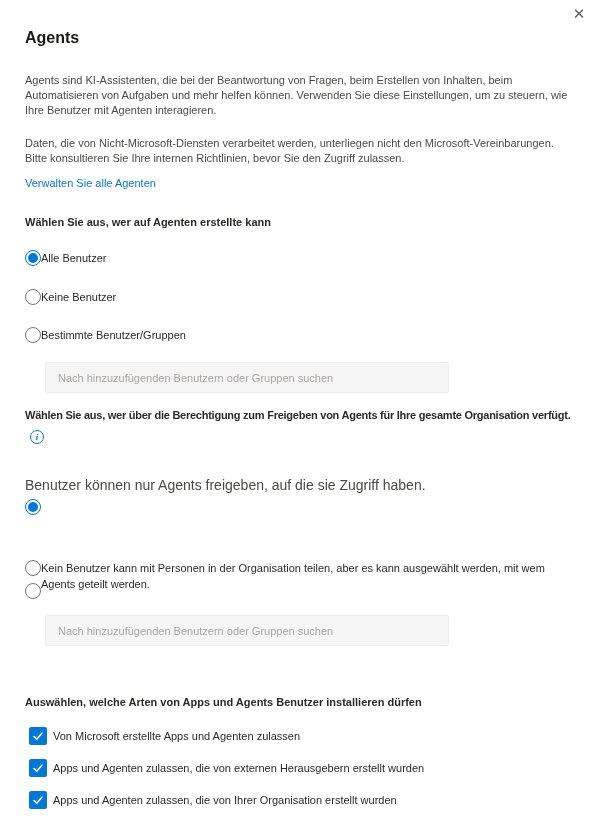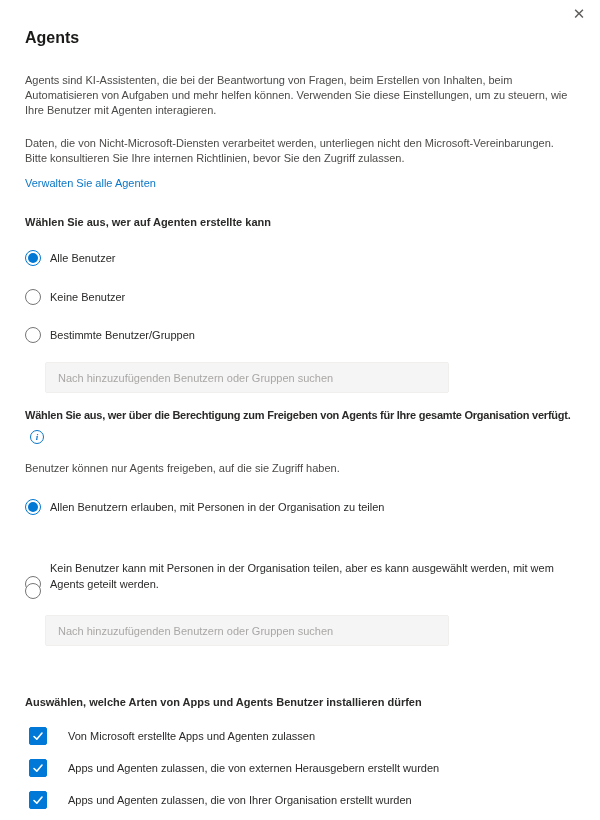--- a/index.html
+++ b/index.html
@@ -24,43 +24,43 @@
   .h-access{top:216px;}
   .h2block{top:409px;width:574px;}
   .h2block .h2{letter-spacing:-0.25px;}
   .infoicon{
     margin-top:9px;margin-left:5px;width:12px;height:12px;
     border:1px solid #0b76c7;border-radius:50%;
     color:#0b76c7;font-size:9px;line-height:12px;
     display:flex;align-items:center;justify-content:center;
     font-family:"Liberation Serif", serif;font-style:italic;font-weight:700;
   }
-  .subtext{top:462px;font-size:11px;color:#4c4a48;}
+  .subtext{top:477px;font-size:14px;color:#4c4a48;}
   .h-install{top:696px;}
 
-  .radio-row{display:flex;align-items:flex-end;gap:9px;width:556px;cursor:pointer;}
+  .radio-row{display:flex;align-items:flex-start;width:556px;cursor:pointer;}
   .radio{
     width:14px;height:14px;flex:0 0 auto;background:#fff;
     border:1px solid #767676;border-radius:50%;position:relative;box-sizing:content-box;
   }
   .radio.selected{border-color:#0078d4;}
   .radio.selected::after{
     content:"";position:absolute;top:2px;left:2px;right:2px;bottom:2px;
     background:#0078d4;border-radius:50%;
   }
   .radio-label{font-size:11px;line-height:16px;color:#2b2a29;}
 
   .search-input{
     position:absolute;left:45px;width:404px;height:31px;box-sizing:border-box;
     background:#f6f5f5;border:1px solid #f1efee;border-radius:2px;
     padding:4px 12px;font-size:11px;color:#605e5c;font-family:inherit;outline:none;
   }
   .search-input::placeholder{color:#a9a7a5;}
 
-  .check-row{display:flex;align-items:center;gap:21px;left:29px;cursor:pointer;}
+  .check-row{display:flex;align-items:center;gap:6px;left:29px;cursor:pointer;}
   .checkbox{
     width:18px;height:18px;flex:0 0 auto;border-radius:2px;
     background:#0078d7;border:1px solid #0078d7;box-sizing:border-box;
     display:flex;align-items:center;justify-content:center;
   }
   .check-label{font-size:11px;line-height:18px;color:#2b2a29;}
 </style>
 </head>
 <body>
 
@@ -94,21 +94,20 @@
 
   <div class="abs h2block">
     <div class="h2">Wählen Sie aus, wer über die Berechtigung zum Freigeben von Agents für Ihre gesamte Organisation verfügt.</div>
     <div class="infoicon">i</div>
   </div>
 
   <div class="abs subtext">Benutzer können nur Agents freigeben, auf die sie Zugriff haben.</div>
 
   <div class="abs radio-row" style="top:499px">
     <span class="radio selected"></span>
-    <span class="radio-label">Allen Benutzern erlauben, mit Personen in der Organisation zu teilen</span>
   </div>
   <div class="abs radio-row" style="top:560px">
     <span class="radio"></span>
     <span class="radio-label">Kein Benutzer kann mit Personen in der Organisation teilen, aber es kann ausgewählt werden, mit wem Agents geteilt werden.</span>
   </div>
   <div class="abs radio-row" style="top:583px">
     <span class="radio"></span>
   </div>
 
   <input class="search-input" style="top: 615px;" type="text" disabled="" placeholder="Nach hinzuzufügenden Benutzern oder Gruppen suchen">

